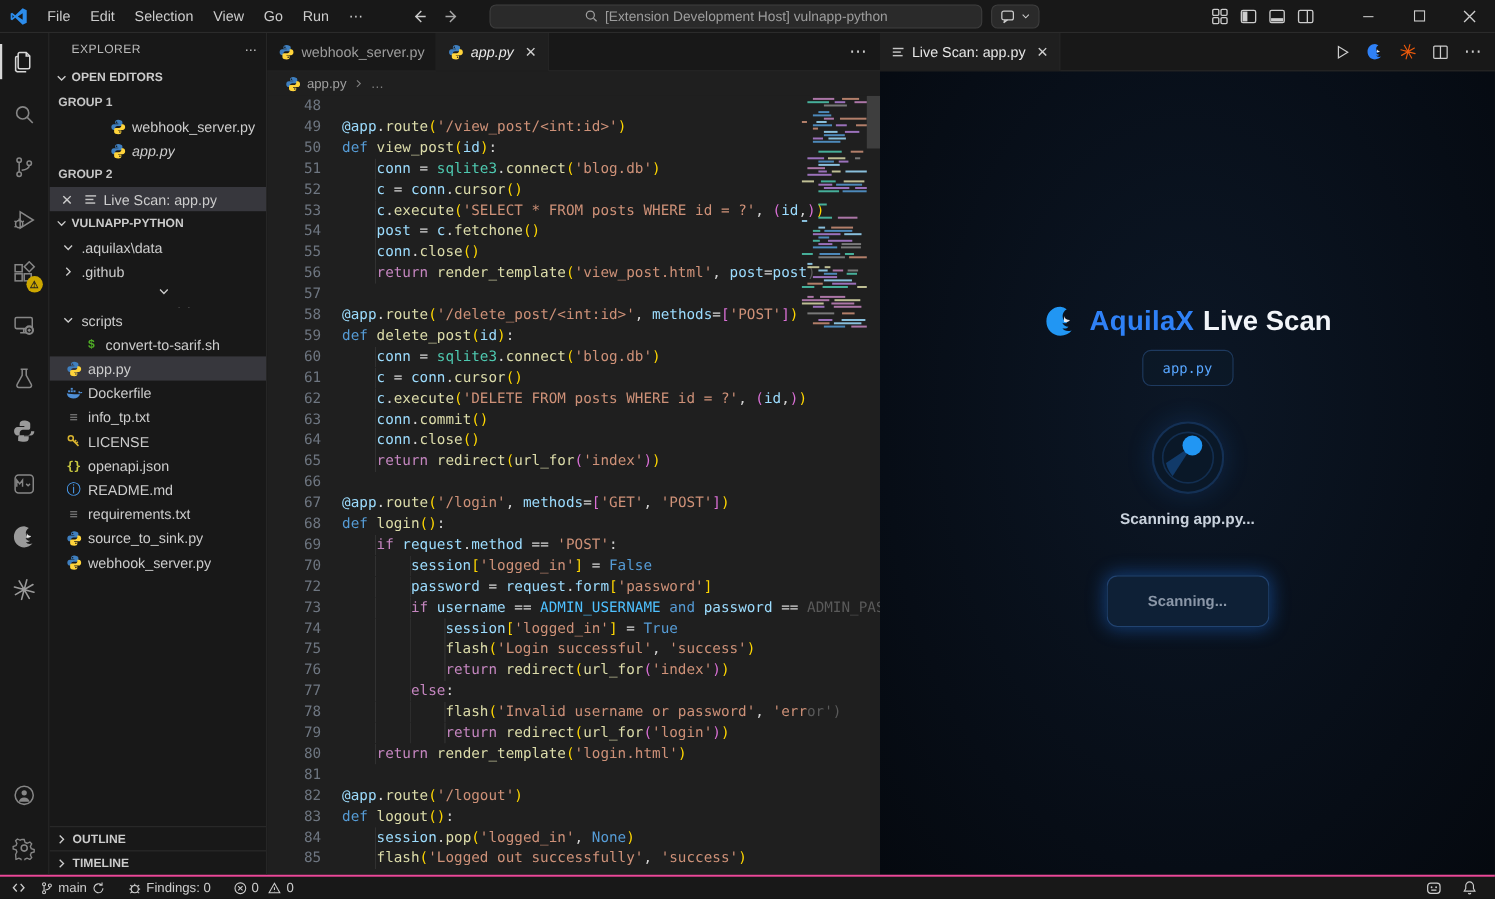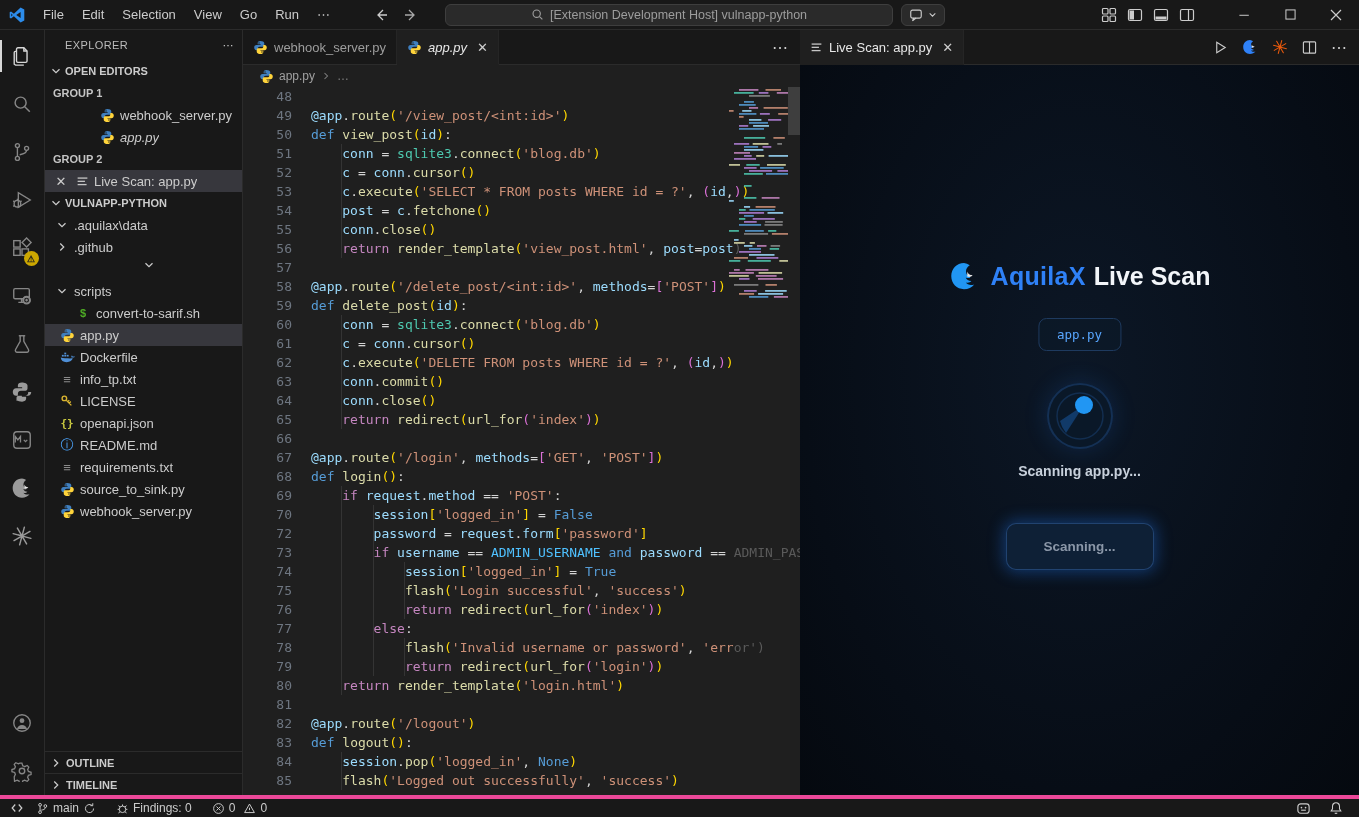--- a/index.html
+++ b/index.html
@@ -59,37 +59,37 @@
   .ctext{padding-left:19px;flex:1;overflow:hidden;}
   .ind{display:inline-block;width:4ch;box-shadow:inset -1px 0 0 #343434;}
   .w{color:#d4d4d4}.k{color:#c586c0}.b{color:#569cd6}.f{color:#dcdcaa}.v{color:#9cdcfe}
   .m{color:#4ec9b0}.s{color:#ce9178}.c{color:#4fc1ff}.d{color:#5a5a5a}.g1{color:#ffd700}.g2{color:#da70d6}
   .minimap{position:absolute;top:0;right:12px;width:60px;height:212px;}
   .scrollbar{position:absolute;top:0;right:0;width:12px;height:48px;background:rgba(121,121,121,.35);}
 
   
   .webview-group{width:559px;display:flex;flex-direction:column;}
   .wv-content{flex:1;position:relative;background:radial-gradient(ellipse at 50% 42%,#0c1726 0%,#070d16 70%,#05090f 100%);}
-  .wv-header{position:absolute;top:196px;left:0;right:0;display:flex;align-items:center;justify-content:center;gap:12px;}
+  .wv-header{position:absolute;top:212px;left:0;right:0;display:flex;align-items:center;justify-content:center;gap:12px;}
   .brand{font-size:25px;font-weight:bold;color:#2f81f7;letter-spacing:.3px;}
   .brand2{font-size:25px;font-weight:bold;color:#f2f5f9;margin-left:-4px;}
   .file-pill{position:absolute;top:253px;left:50%;transform:translateX(-50%);
     font-family:"DejaVu Sans Mono","Liberation Mono",monospace;font-size:12.5px;color:#58a6ff;
     border:1px solid #1e3a5f;border-radius:8px;padding:8px 18px;background:rgba(13,27,42,.55);}
   .radar{position:absolute;top:318px;left:50%;transform:translateX(-50%);width:66px;height:66px;border-radius:50%;
     background:#0a1828;box-shadow:0 0 24px rgba(33,120,240,.18),inset 0 0 0 2px rgba(45,110,200,.28);}
   .radar svg{animation:sweep 2.4s linear infinite;transform-origin:50% 50%;}
   @keyframes sweep{from{transform:rotate(0)}to{transform:rotate(360deg)}}
   .scan-status{position:absolute;top:398px;left:0;right:0;text-align:center;font-size:14px;font-weight:600;color:#c8d1dc;}
   .scan-btn{position:absolute;top:458px;left:50%;transform:translateX(-50%);width:148px;height:47px;border-radius:10px;
     background:#0e2036;color:#8b97a8;font-weight:bold;font-size:13.5px;display:flex;align-items:center;justify-content:center;
     box-shadow:0 0 16px 2px rgba(33,120,240,.40),inset 0 0 0 1px rgba(80,150,250,.30);}
 
   
-  .statusbar{height:22px;background:#181818;border-top:4px solid #ec4899;display:flex;align-items:center;font-size:12px;color:#ccc;padding:0 10px 0 0;}
+  .statusbar{height:22px;background:#181818;border-top:2px solid #ec4899;display:flex;align-items:center;font-size:12px;color:#ccc;padding:0 10px 0 0;}
   .sb-item{display:flex;align-items:center;gap:4px;padding:0 6px;height:22px;}
   .sb-right{margin-left:auto;display:flex;align-items:center;gap:6px;}
 </style>
 </head>
 <body>
 
 <div class="titlebar">
   <span class="tb-logo icon">
     <svg width="16" height="16" viewBox="0 0 16 16">
         <path fill="#2c8ceb" d="M11.6.6 4.9 6.8 2 4.6l-1.3.7v5.4l1.3.7 2.9-2.2 6.7 6.2 3.7-1.8V2.4L11.6.6zM2.3 9.4V6.6L3.7 8 2.3 9.4zm9.3 1.6L7.2 8l4.4-3v6z"></path>

